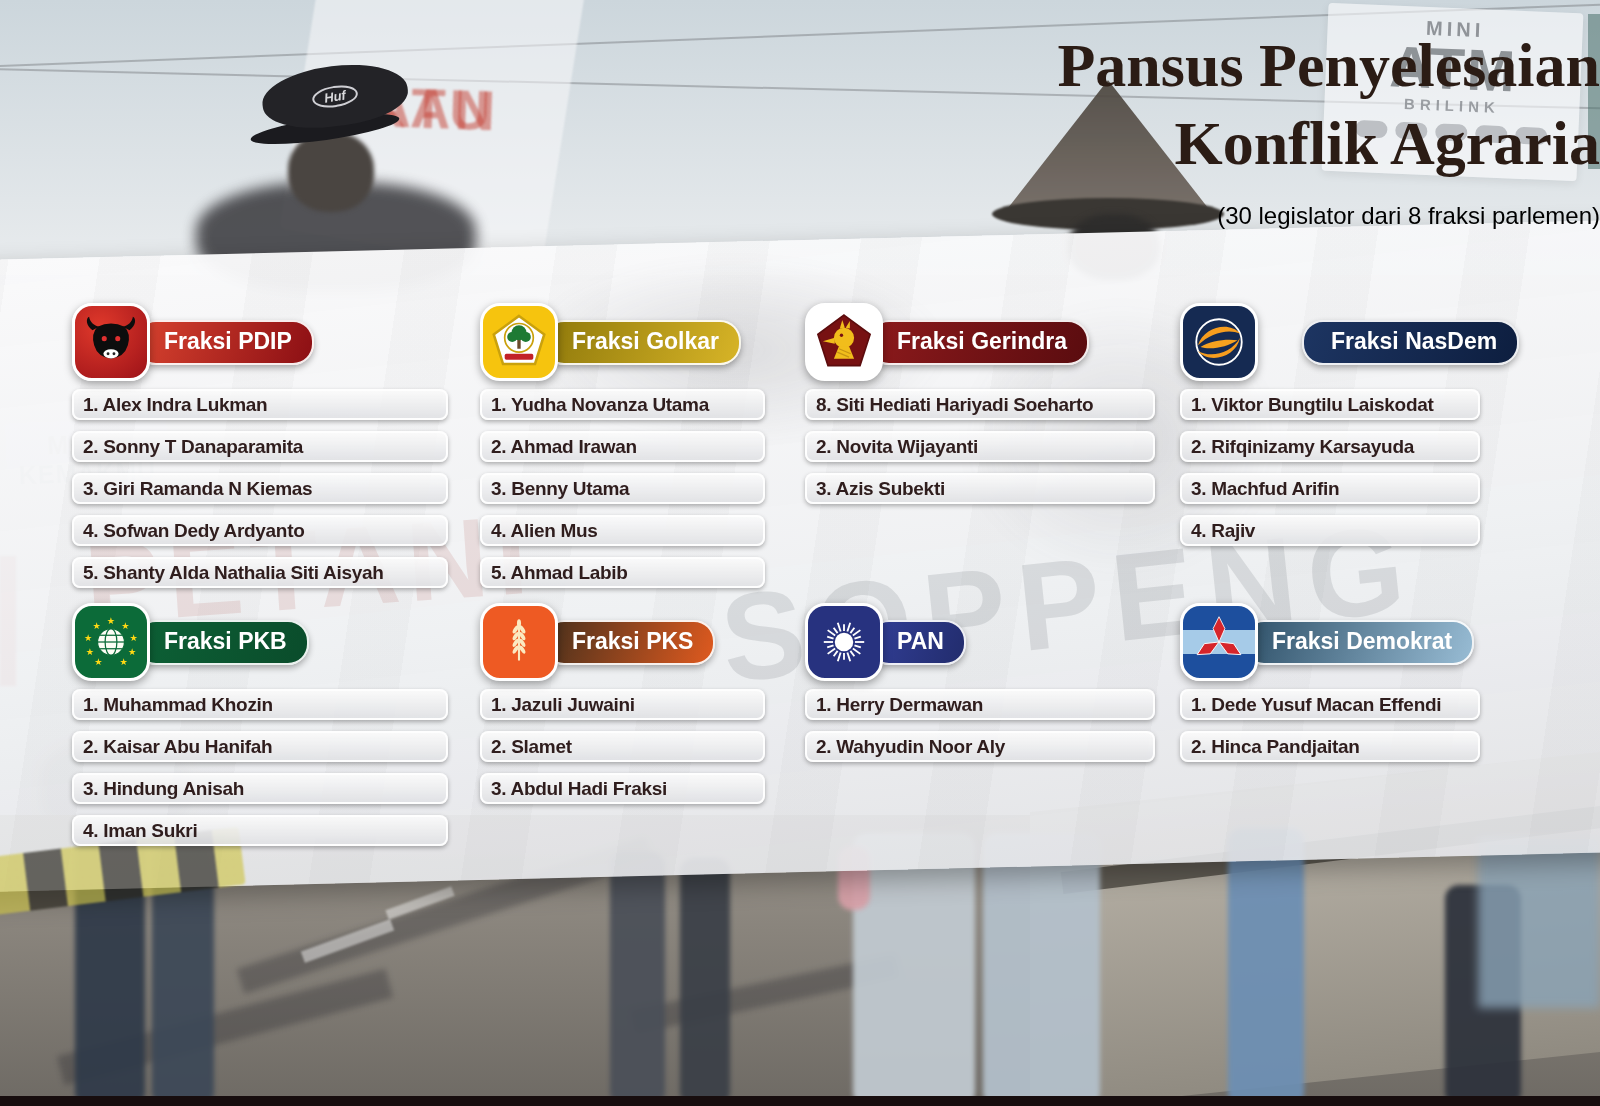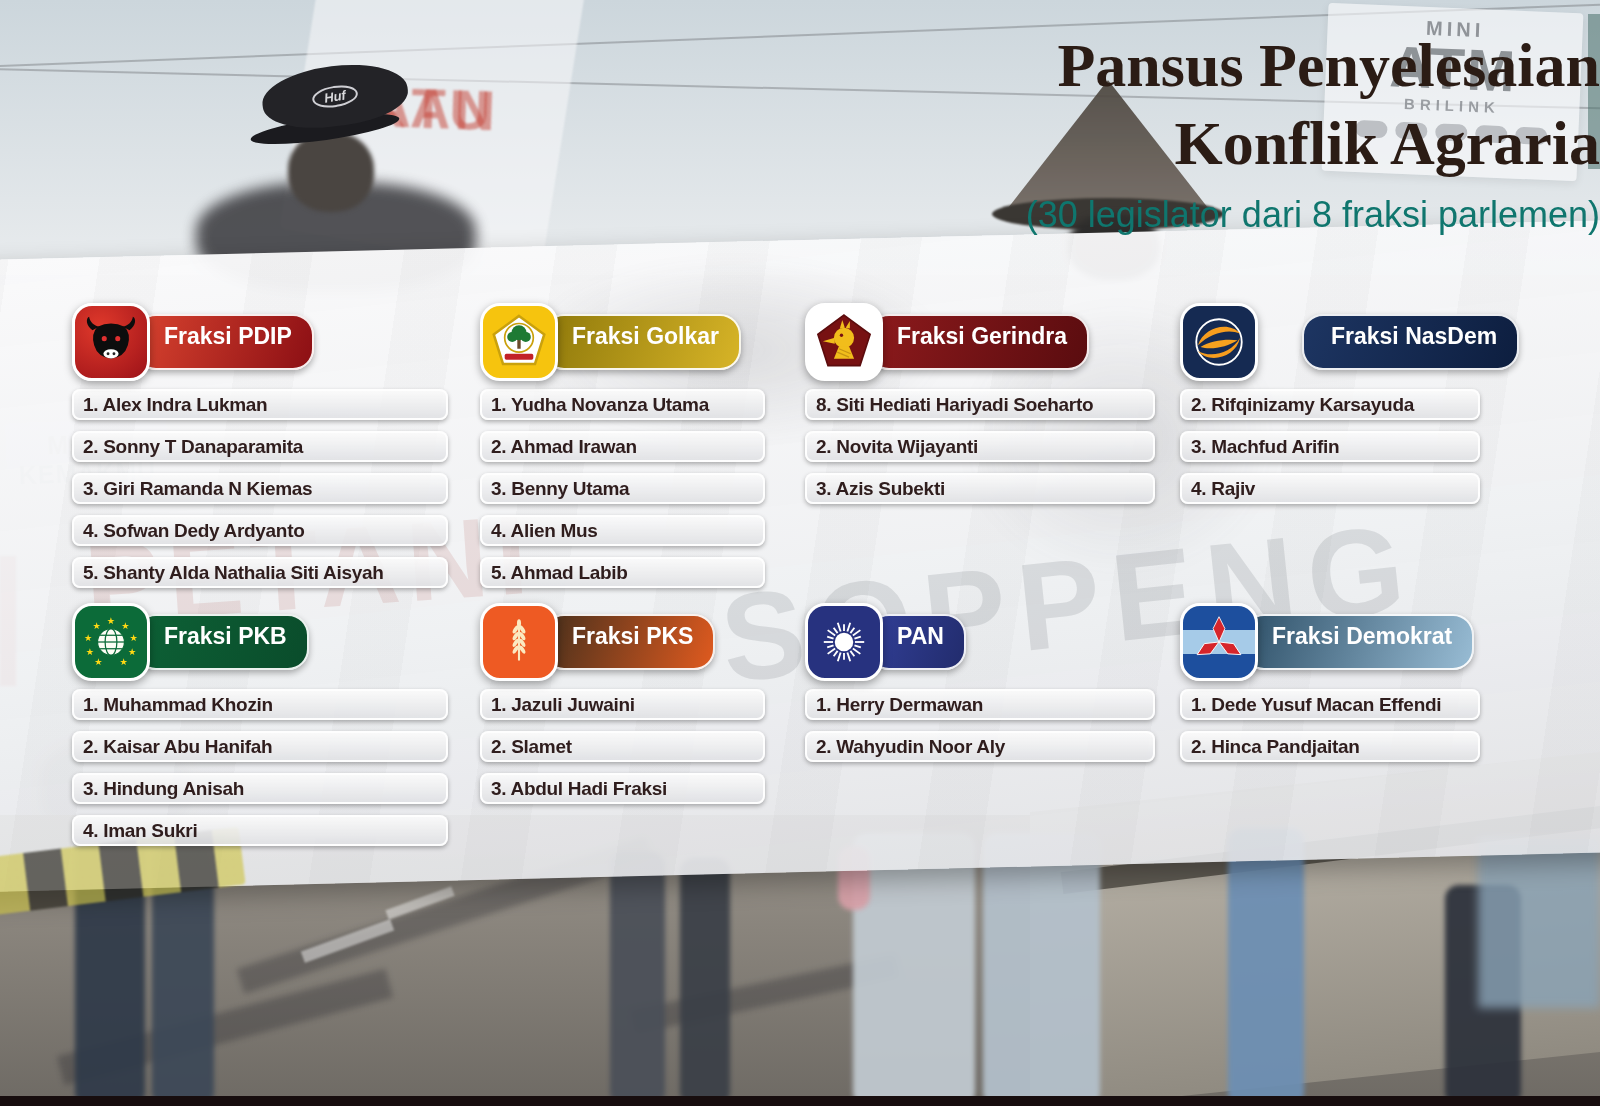--- a/index.html
+++ b/index.html
@@ -59,28 +59,28 @@
   .smear1{left:520px;top:255px;width:430px;height:190px;background:radial-gradient(closest-side,rgba(70,70,78,.14),transparent);filter:blur(6px);}
   .smear2{left:960px;top:300px;width:320px;height:280px;background:radial-gradient(closest-side,rgba(62,62,70,.12),transparent);filter:blur(8px);}
   .graffiti{font-weight:bold;white-space:nowrap;}
   .g1{left:85px;top:505px;font-size:112px;color:rgba(168,72,64,.13);transform:rotate(-4deg);letter-spacing:8px;}
   .g2{left:720px;top:532px;font-size:124px;color:rgba(95,97,104,.16);transform:rotate(-6deg);letter-spacing:12px;}
   .bottom-strip{left:0;top:1096px;width:1600px;height:10px;background:#170d0e;}
   
   .header{position:absolute;left:0;top:26px;width:1600px;text-align:right;z-index:10;}
   .title{margin:0;font-family:"Liberation Serif","DejaVu Serif",serif;font-weight:600;
          font-size:62px;line-height:1.26;color:#2b1c15;}
-  .subtitle{margin:12px 0 0;font-size:36px;color:#0f766e;}
+  .subtitle{margin:20px 0 0;font-size:24px;color:#000000;}
   .faction{position:absolute;z-index:10;}
   .fheader{display:flex;align-items:center;height:78px;margin-bottom:2px;}
   .logo{width:78px;height:78px;border-radius:20px;border:3px solid #fff;box-sizing:border-box;flex:none;
         display:flex;align-items:center;justify-content:center;z-index:2;box-shadow:0 3px 8px rgba(0,0,0,.35);}
   .logo svg{width:64px;height:64px;}
   .badge{margin-left:-15px;z-index:1;height:40px;border-radius:21px;display:flex;align-items:center;
-         padding:0 20px 12px 27px;color:#fff;font-weight:bold;font-size:23px;white-space:nowrap;
+         padding:0 20px 1px 27px;color:#fff;font-weight:bold;font-size:23px;white-space:nowrap;
          border:2px solid rgba(255,255,255,.92);box-shadow:0 3px 6px rgba(0,0,0,.3);}
   .members{margin-top:8px;}
   .member{height:27px;margin-bottom:11px;display:flex;align-items:center;padding:0 9px;
           background:linear-gradient(180deg,rgba(250,250,250,.93),rgba(224,225,228,.9));
           border:2px solid rgba(255,255,255,.96);border-radius:8px;
           box-shadow:0 2px 4px rgba(40,40,40,.35);
           font-weight:bold;font-size:19px;letter-spacing:-0.3px;color:#2f1d1d;
           white-space:nowrap;overflow:hidden;}
   .credit{position:absolute;left:72px;top:922px;z-index:20;font-size:22px;color:rgba(249,249,249,.96);
           text-shadow:0 1px 3px rgba(0,0,0,.45);}
@@ -239,20 +239,21 @@
             <svg viewBox="0 0 76 76">
               <circle cx="38" cy="38" r="27" fill="none" stroke="#fff" stroke-width="2.2"></circle>
               <path d="M13 42 C20 20 50 13 63 28 C49 22 28 27 13 42 Z" fill="#f69d1e"></path>
               <path d="M63 33 C58 57 26 64 13 49 C29 57 52 52 63 33 Z" fill="#f69d1e"></path>
               <path d="M16 44 C28 36 48 34 60 36 C48 44 28 48 16 44 Z" fill="#f6a21f"></path>
             </svg>
           </div>
           <div class="badge" style="background: linear-gradient(110deg, rgb(29, 53, 98), rgb(13, 30, 63)); margin-left: 44px;">Fraksi NasDem</div>
         </div>
         <div class="members">
+          <div class="member">1. Viktor Bungtilu Laiskodat</div>
           <div class="member">2. Rifqinizamy Karsayuda</div>
           <div class="member">3. Machfud Arifin</div>
           <div class="member">4. Rajiv</div>
         </div>
       </section>
       <section class="faction" style="left: 72px; top: 603px; width: 376px;">
         <div class="fheader">
           <div class="logo" style="background: rgb(12, 107, 57);">
             <svg viewBox="0 0 76 76">
               <circle cx="38" cy="38" r="16" fill="#fdfdf5"></circle>

